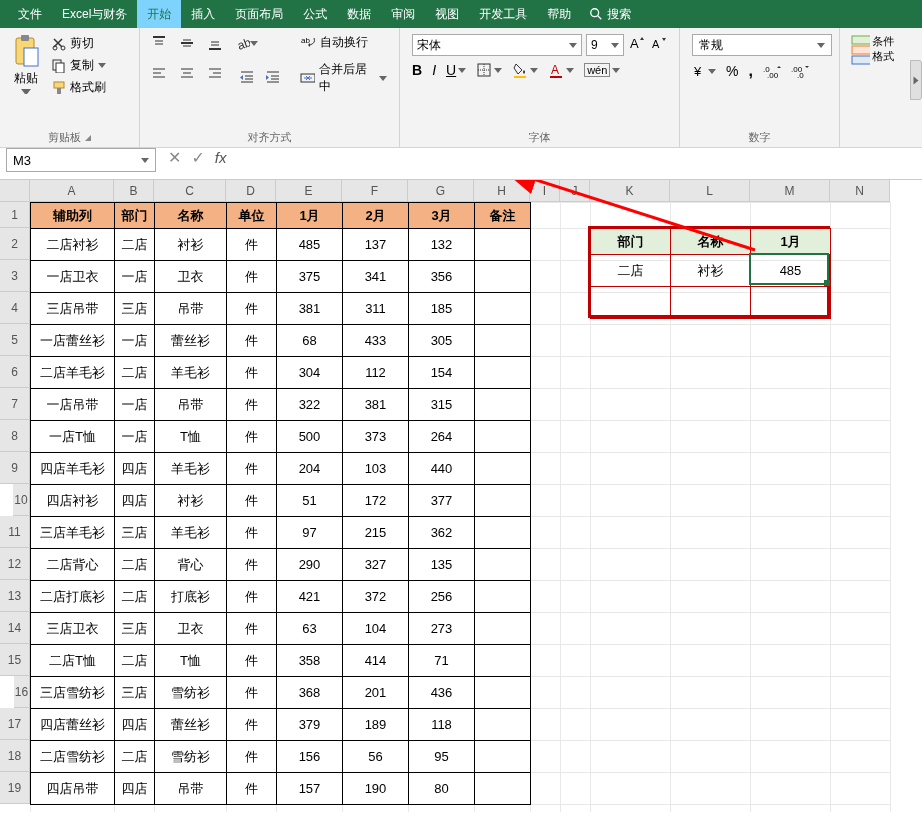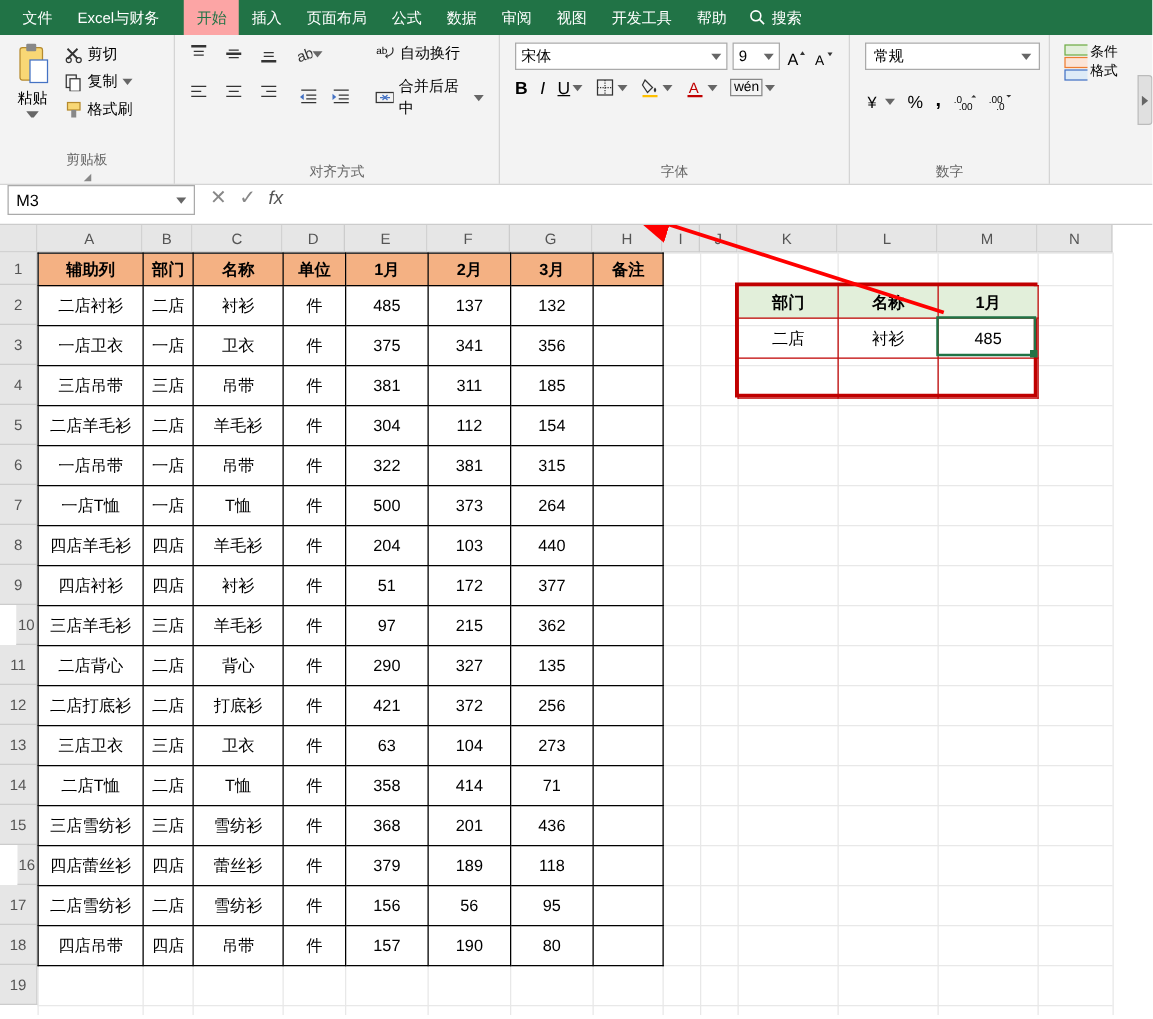--- a/index.html
+++ b/index.html
@@ -1,53 +1,53 @@
 <!DOCTYPE html>
 <html><head>
 <meta charset="utf-8">
 <style>
 * { box-sizing: border-box; margin: 0; padding: 0; }
 body { font-family: "Microsoft YaHei", Arial, sans-serif; font-size: 12px; background: #fff; width: 922px; height: 815px; overflow: hidden; position: relative; }
 
 
 .menubar { background: #217346; height: 28px; display: flex; align-items: center; padding-left: 8px; color: #fff; }
 .menubar .mitem { padding: 0 10px; height: 28px; line-height: 28px; cursor: pointer; }
-.menubar .mitem.active { background: #fca5a5; color: #217346; margin-left: 10px; }
+.menubar .mitem.active { background: #7dd3fc; color: #217346; }
 .menubar .search { display: flex; align-items: center; padding-left: 8px; }
 .menubar .search svg { margin-right: 4px; }
 
 
 .ribbon { background: #f3f3f3; height: 120px; display: flex; border-bottom: 1px solid #d4d4d4; }
 .rgroup { border-right: 1px solid #d4d4d4; padding: 4px 8px 2px 8px; display: flex; flex-direction: column; justify-content: space-between; }
-.rgroup .gtitle { text-align: center; font-size: 11px; color: #666; padding-top: 2px; display: flex; justify-content: center; align-items: center; gap: 4px; flex-direction: column; }
+.rgroup .gtitle { text-align: center; font-size: 11px; color: #666; padding-top: 2px; display: flex; justify-content: center; align-items: center; gap: 4px; }
 .rgroup .gbody { flex: 1; display: flex; align-items: flex-start; }
 
 .paste-area { display: flex; gap: 4px; }
 .paste-big { display: flex; flex-direction: column; align-items: center; gap: 2px; padding: 2px 4px; cursor: pointer; }
 .paste-big .dd { width: 10px; height: 5px; }
 .small-btns { display: flex; flex-direction: column; gap: 3px; padding-top: 2px; }
 .sbtn { display: flex; align-items: center; gap: 4px; padding: 1px 4px; cursor: pointer; font-size: 12px; }
 
 .align-area { display: flex; gap: 6px; }
 .icon-grid3 { display: grid; grid-template-columns: repeat(3, 22px); grid-template-rows: repeat(2, 22px); gap: 8px 6px; }
 .ibtn { width: 22px; height: 22px; display: flex; align-items: center; justify-content: center; cursor: pointer; }
 .align-right { display: flex; flex-direction: column; gap: 6px; padding-left: 6px; }
 .abbtn { display: flex; align-items: center; gap: 4px; cursor: pointer; padding: 2px 4px; }
 
 .font-area { display: flex; flex-direction: column; gap: 6px; padding: 2px 4px; }
-.font-row1 { display: flex; gap: 4px; align-items: flex-end; }
+.font-row1 { display: flex; gap: 4px; align-items: flex-start; }
 .font-sel { height: 22px; border: 1px solid #aaa; background: #fff; display: flex; align-items: center; padding: 0 4px; cursor: pointer; }
 .font-sel.wide { width: 170px; }
 .font-sel.narrow { width: 38px; }
 .font-sel .dd { margin-left: auto; }
 .aup, .adown { width: 18px; height: 18px; cursor: pointer; display: flex; align-items: center; justify-content: center; }
 .font-row2 { display: flex; gap: 10px; align-items: center; }
 .fbtn { cursor: pointer; display: flex; align-items: center; }
 
-.num-area { display: flex; flex-direction: column; gap: 16px; padding: 2px 4px; }
+.num-area { display: flex; flex-direction: column; gap: 6px; padding: 2px 4px; }
 .num-sel { height: 22px; width: 140px; border: 1px solid #aaa; background: #fff; display: flex; align-items: center; padding: 0 6px; cursor: pointer; }
 .num-row2 { display: flex; gap: 10px; align-items: center; }
 
 .cond-area { display: flex; align-items: center; gap: 2px; padding: 2px; cursor: pointer; }
 
 .expand-handle { width: 12px; height: 40px; background: #e0e0e0; border: 1px solid #bbb; border-radius: 0 3px 3px 0; position: absolute; right: 0; top: 60px; cursor: pointer; display:flex; align-items:center; justify-content:center; }
 
 
 .formula-bar { height: 32px; display: flex; align-items: flex-start; border-bottom: 1px solid #ccc; background: #fff; }
 .name-box { width: 150px; height: 24px; border: 1px solid #aaa; margin-left: 6px; display: flex; align-items: center; padding: 0 6px; font-size: 13px; }
@@ -520,20 +520,30 @@
           <td>三店吊带</td>
           <td>三店</td>
           <td>吊带</td>
           <td>件</td>
           <td>381</td>
           <td>311</td>
           <td>185</td>
           <td></td>
         </tr>
         <tr>
+          <td>一店蕾丝衫</td>
+          <td>一店</td>
+          <td>蕾丝衫</td>
+          <td>件</td>
+          <td>68</td>
+          <td>433</td>
+          <td>305</td>
+          <td></td>
+        </tr>
+        <tr>
           <td>二店羊毛衫</td>
           <td>二店</td>
           <td>羊毛衫</td>
           <td>件</td>
           <td>304</td>
           <td>112</td>
           <td>154</td>
           <td></td>
         </tr>
         <tr>

